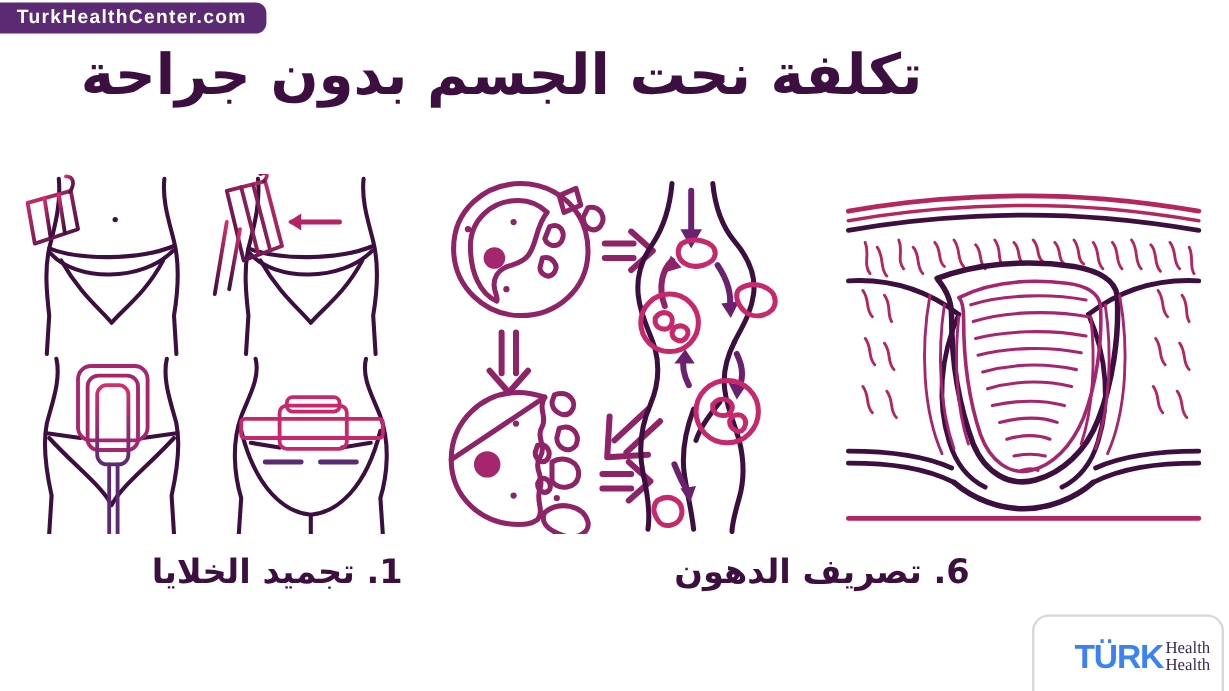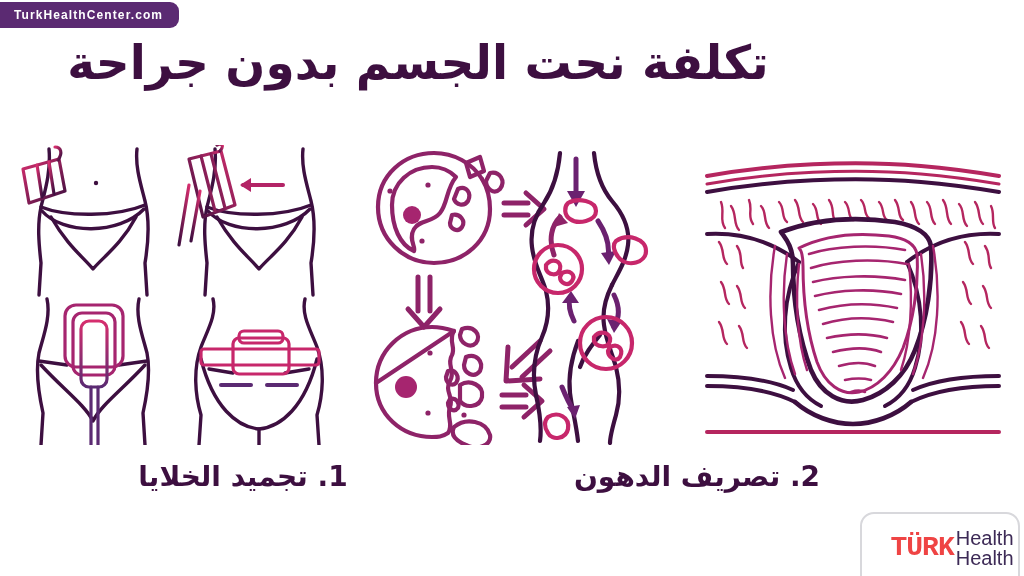--- a/index.html
+++ b/index.html
@@ -23,21 +23,21 @@
     height: 26px;
     padding: 0 16px 0 28px;
     background: #5B2A72;
     border-radius: 0 9px 9px 0;
     display: flex;
     align-items: center;
     box-sizing: border-box;
   }
   #site-badge .badge-text {
     color: #ffffff;
-    font-size: 12px;
+    font-size: 16px;
     font-weight: bold;
     letter-spacing: 1.1px;
     white-space: nowrap;
     font-family: "Liberation Sans", sans-serif;
   }
 
   
   #page-title {
     position: absolute;
     top: 36px;
@@ -69,21 +69,21 @@
     display: flex;
     align-items: center;
     justify-content: center;
   }
   .panel svg { display: block; }
 
   
   #captions {
     position: absolute;
     top: 460px;
-    left: 16px;
+    left: 4px;
     width: 908px;
     display: flex;
   }
   .caption {
     flex: 1 1 0;
     text-align: center;
     color: #3D0F40;
     font-size: 28px;
     font-weight: bold;
     direction: rtl;
@@ -104,38 +104,38 @@
     align-items: center;
     justify-content: center;
     box-sizing: border-box;
   }
   #brand-logo .logo-inner {
     display: flex;
     align-items: center;
     margin-top: -6px;
   }
   #brand-logo .logo-mark {
-    color: #ef4444;
+    color: #3b82f6;
     font-size: 28px;
     font-weight: bold;
     letter-spacing: -1px;
-    font-family: Liberation Mono, monospace;
+    font-family: Liberation Sans, sans-serif;
     line-height: 1;
     margin-left: 24px;
   }
   #brand-logo .logo-words {
     display: flex;
     flex-direction: column;
     margin-left: 2px;
     line-height: 1.02;
   }
   #brand-logo .logo-words span {
     color: #3D2A56;
-    font-size: 20px;
-    font-family: Liberation Sans, sans-serif;
+    font-size: 14px;
+    font-family: Liberation Serif, serif;
   }
 </style>
 </head>
 <body>
 
 <div id="site-badge">
   <span class="badge-text">TurkHealthCenter.com</span>
 </div>
 
 <div id="page-title">تكلفة نحت الجسم بدون جراحة</div>
@@ -389,21 +389,21 @@
           <path d="M92 252 C108 266 130 274 150 274 C170 274 192 266 208 252" stroke="#3D0F40" stroke-width="4.6"></path>
           <path d="M4 282 L296 282" stroke="#B5265F" stroke-width="4"></path>
         </g>
       </g>
     </svg>
   </div>
 </div>
 
 <div id="captions">
   <div class="caption">1. تجميد الخلايا</div>
-  <div class="caption">2. تصريف الدهون</div>
+  <div class="caption">6. تصريف الدهون</div>
 </div>
 
 <div id="brand-logo">
   <div class="logo-inner">
     <span class="logo-mark">TÜRK</span>
     <span class="logo-words">
       <span>Health</span>
       <span>Health</span>
     </span>
   </div>

